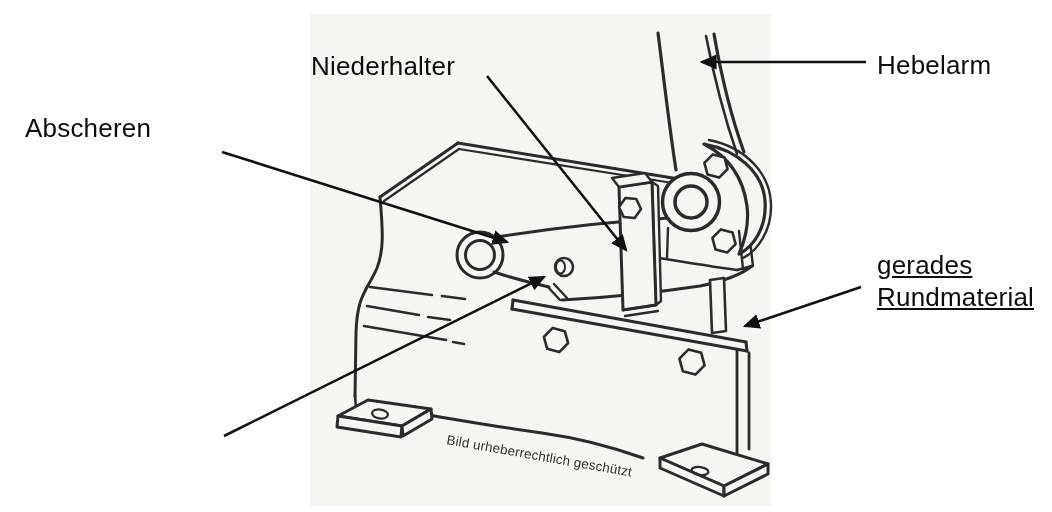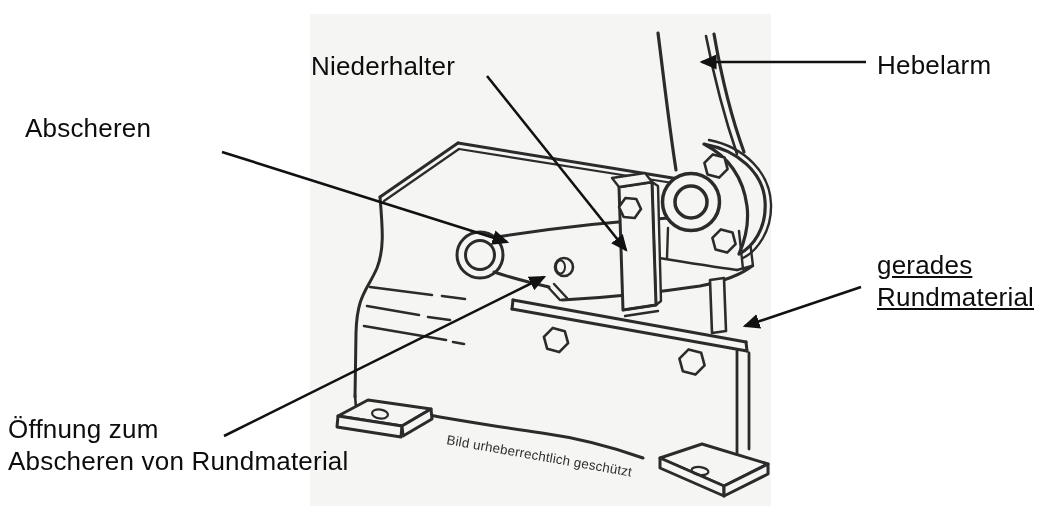--- a/index.html
+++ b/index.html
@@ -148,18 +148,14 @@
 
   <div class="lbl" id="label-obermesser">
     <div>Abscheren</div>
   </div>
 
   <div class="lbl" id="label-untermesser">
     <div>gerades</div>
     <div>Rundmaterial</div>
   </div>
 
-  <div class="lbl" id="label-oeffnung">
-    <div>Öffnung zum</div>
-    <div>Abscheren von Rundmaterial</div>
-  </div>
 
 </div>
 
 </body></html>

